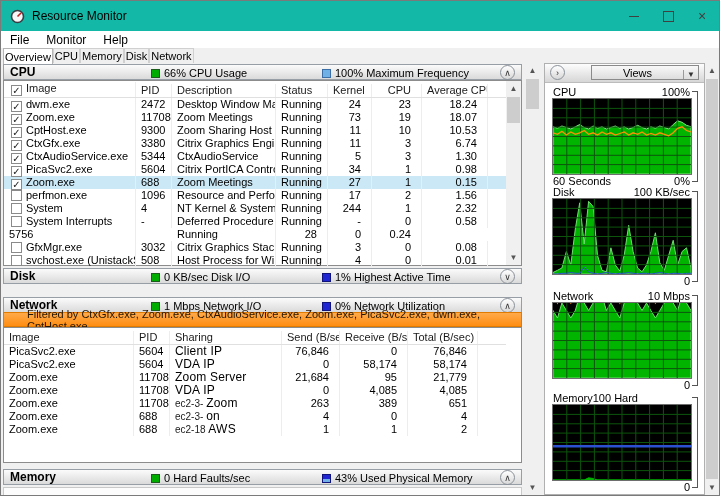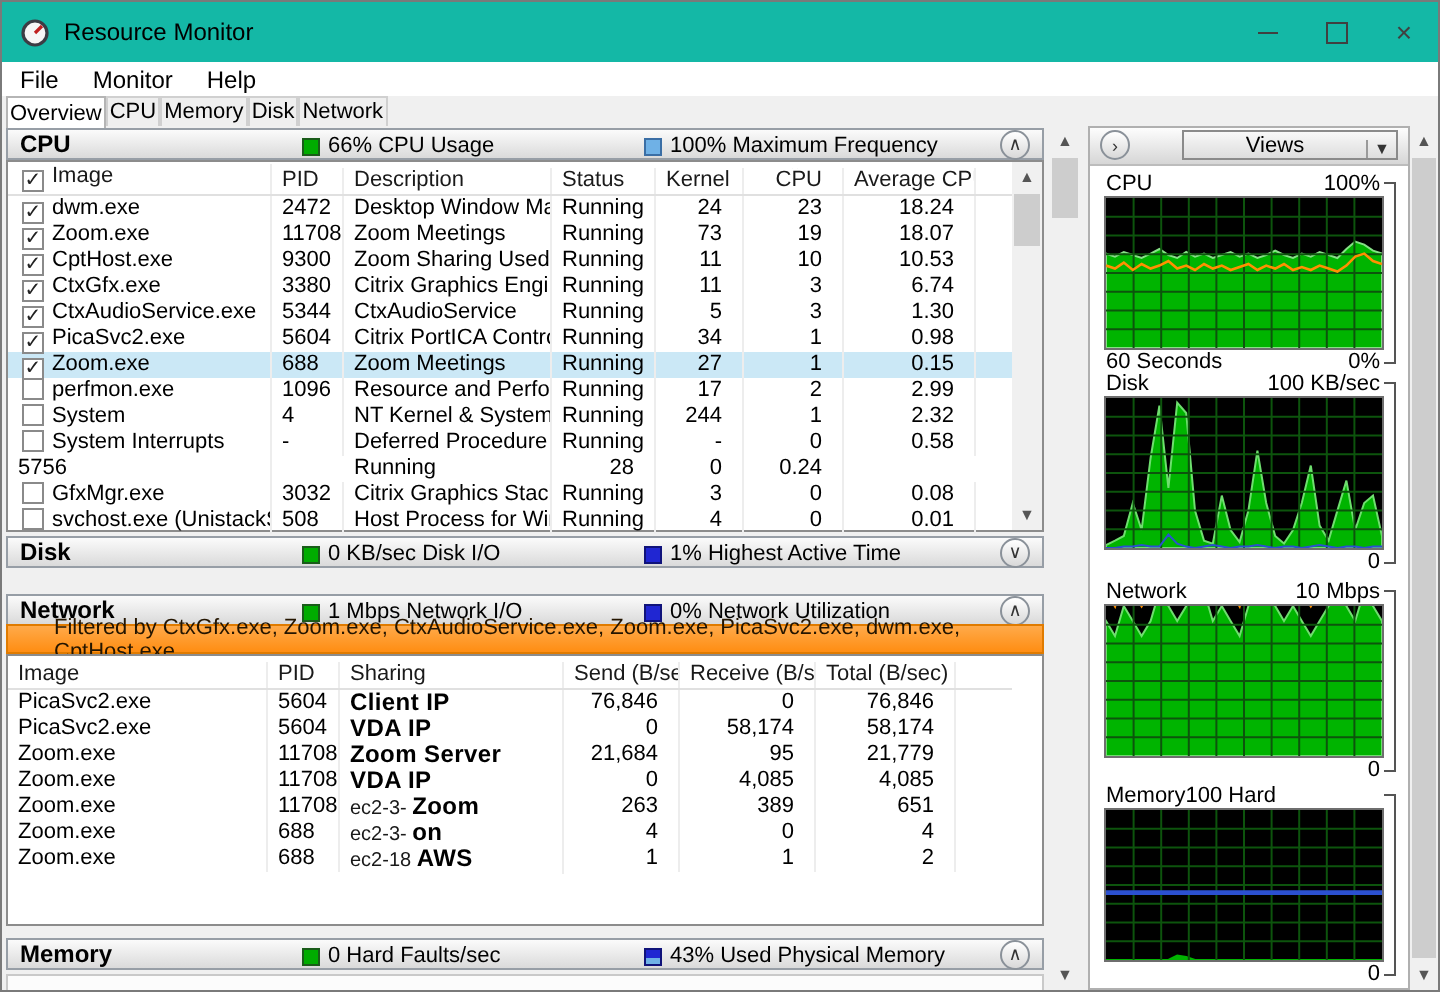--- a/index.html
+++ b/index.html
@@ -44,21 +44,21 @@
   .trow{display:grid;height:13px;line-height:13px;align-items:center}
   .trow.sel{background:#cbe8f6}
   .num{text-align:right;padding-right:10px}
   .cpu-grid{grid-template-columns:132px 36px 104px 52px 44px 50px 66px 1fr}
   .net-grid{grid-template-columns:130px 36px 112px 58px 68px 70px 1fr}
   .cb{width:11px;height:11px;border:1px solid #8a8a8a;background:#fff;display:inline-block;box-sizing:border-box;
       font-size:10px;line-height:9px;text-align:center;color:#222;margin:0 4px 0 2px;vertical-align:-2px}
   .img-name{vertical-align:top}
   .sort-ind{position:absolute;top:-1px;font-size:8px;color:#9a9a9a;line-height:6px}
   .addr-pre{color:#1a1a1a;font-size:10px}
-  .addr-lbl{font-weight:bold;font-size:12px;letter-spacing:.2px}
+  .addr-lbl{font-weight:normal;font-size:12px;letter-spacing:.2px}
   
   .vscroll{position:absolute;background:#f0f0f0;box-sizing:border-box}
   .sb-btn{position:absolute;left:0;right:0;height:15px;display:flex;align-items:center;justify-content:center;
           font-size:8px;color:#555;background:#f0f0f0}
   .sb-btn.up{top:0}.sb-btn.down{bottom:0}
   .sb-thumb{position:absolute;left:1px;right:1px;background:#cdcdcd}
   .filterbar{position:absolute;left:2px;width:519px;height:15px;box-sizing:border-box;
              background:linear-gradient(#ffaa4a,#ff8d12);border:1px solid #e07b00;
              display:flex;align-items:center;padding-left:23px;color:#241500}
   .memstrip{position:absolute;left:2px;width:519px;top:424px;bottom:0;background:#fcfcfc;border:1px solid #c9c9c9;border-bottom:none;box-sizing:border-box}
@@ -160,21 +160,21 @@
           <div class="cell">Zoom Meetings</div>
           <div class="cell">Running</div>
           <div class="cell num">73</div>
           <div class="cell num">19</div>
           <div class="cell num">18.07</div>
           <div class="cell"></div>
         </div>
         <div class="trow cpu-grid">
           <div class="cell"><span class="cb">✓</span><span class="img-name">CptHost.exe</span></div>
           <div class="cell">9300</div>
-          <div class="cell">Zoom Sharing Used</div>
+          <div class="cell">Zoom Sharing Host</div>
           <div class="cell">Running</div>
           <div class="cell num">11</div>
           <div class="cell num">10</div>
           <div class="cell num">10.53</div>
           <div class="cell"></div>
         </div>
         <div class="trow cpu-grid">
           <div class="cell"><span class="cb">✓</span><span class="img-name">CtxGfx.exe</span></div>
           <div class="cell">3380</div>
           <div class="cell">Citrix Graphics Engine</div>
@@ -214,21 +214,21 @@
           <div class="cell num">0.15</div>
           <div class="cell"></div>
         </div>
         <div class="trow cpu-grid">
           <div class="cell"><span class="cb"></span><span class="img-name">perfmon.exe</span></div>
           <div class="cell">1096</div>
           <div class="cell">Resource and Performan...</div>
           <div class="cell">Running</div>
           <div class="cell num">17</div>
           <div class="cell num">2</div>
-          <div class="cell num">2.99</div>
+          <div class="cell num">1.56</div>
           <div class="cell"></div>
         </div>
         <div class="trow cpu-grid">
           <div class="cell"><span class="cb"></span><span class="img-name">System</span></div>
           <div class="cell">4</div>
           <div class="cell">NT Kernel &amp; System</div>
           <div class="cell">Running</div>
           <div class="cell num">244</div>
           <div class="cell num">1</div>
           <div class="cell num">2.32</div>

